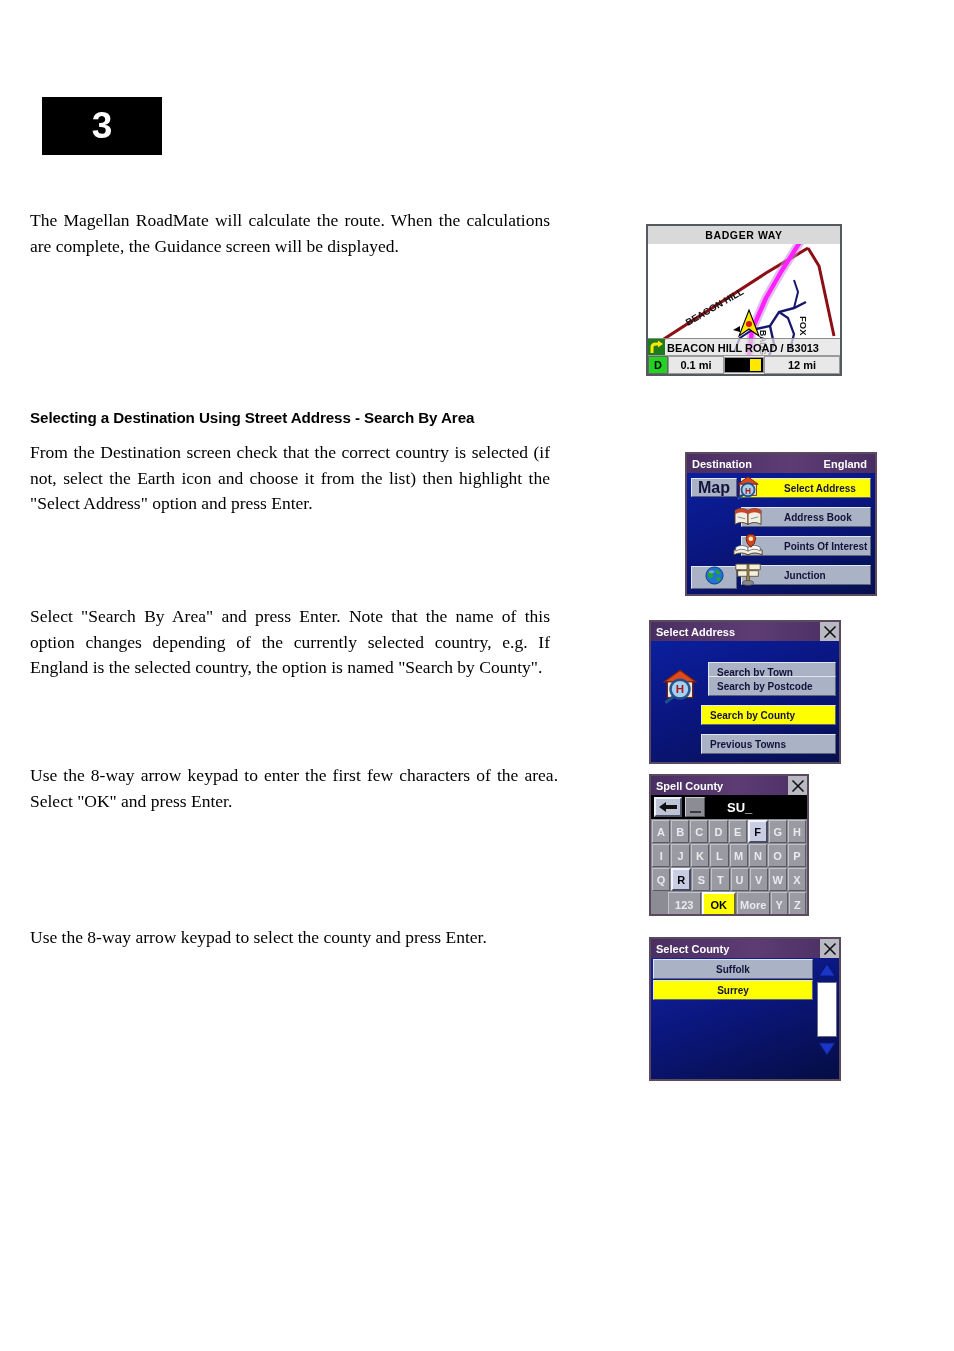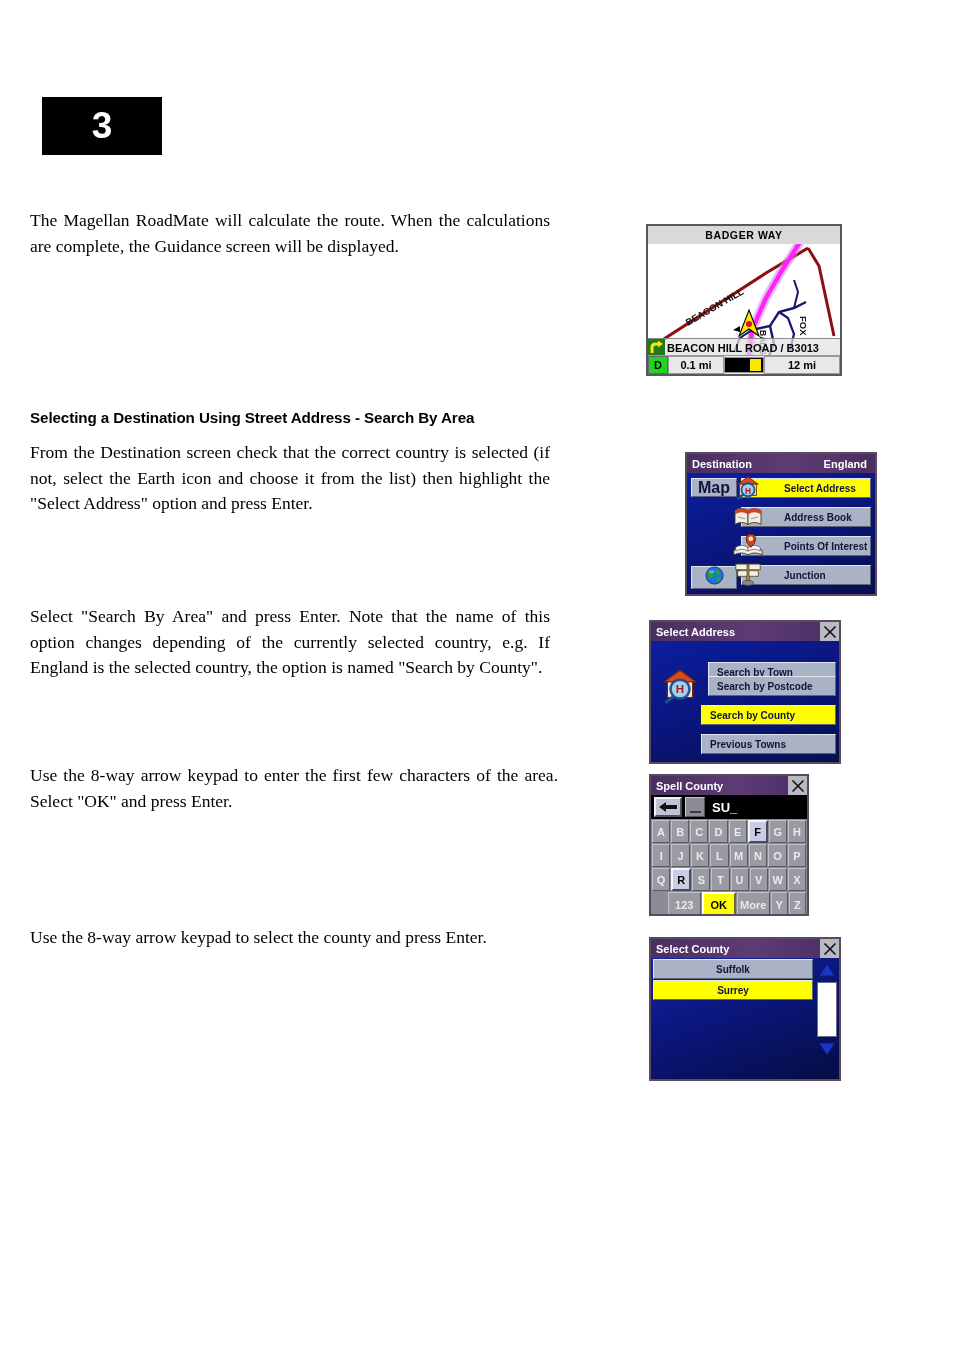--- a/index.html
+++ b/index.html
@@ -262,21 +262,21 @@
     border-right: 1px solid #56565e; border-bottom: 1px solid #56565e;
     box-sizing: border-box;
     display:flex; align-items:flex-end; justify-content:center;
     flex: 0 0 auto;
     padding-bottom: 3px;
   }
   .key-space span { display:block; width: 11px; height: 2px; background:#3a3a40; }
   .spell-text {
     font-family: "Liberation Sans", "DejaVu Sans", sans-serif;
     font-size: 13px; font-weight: bold; color: #ffffff;
-    padding-left: 7px;
+    padding-left: 22px;
   }
   .kbrow { display:flex; height: 24px; padding: 0 1px; gap: 1px; }
   .kbrow.last { height: 26px; margin-left: 16px; }
   .key {
     flex: 1;
     background: #9a9aa2;
     border-top: 1px solid #c2c2ca; border-left: 1px solid #c2c2ca;
     border-right: 1px solid #5a5a62; border-bottom: 1px solid #5a5a62;
     box-sizing: border-box;
     display:flex; align-items:center; justify-content:center;

